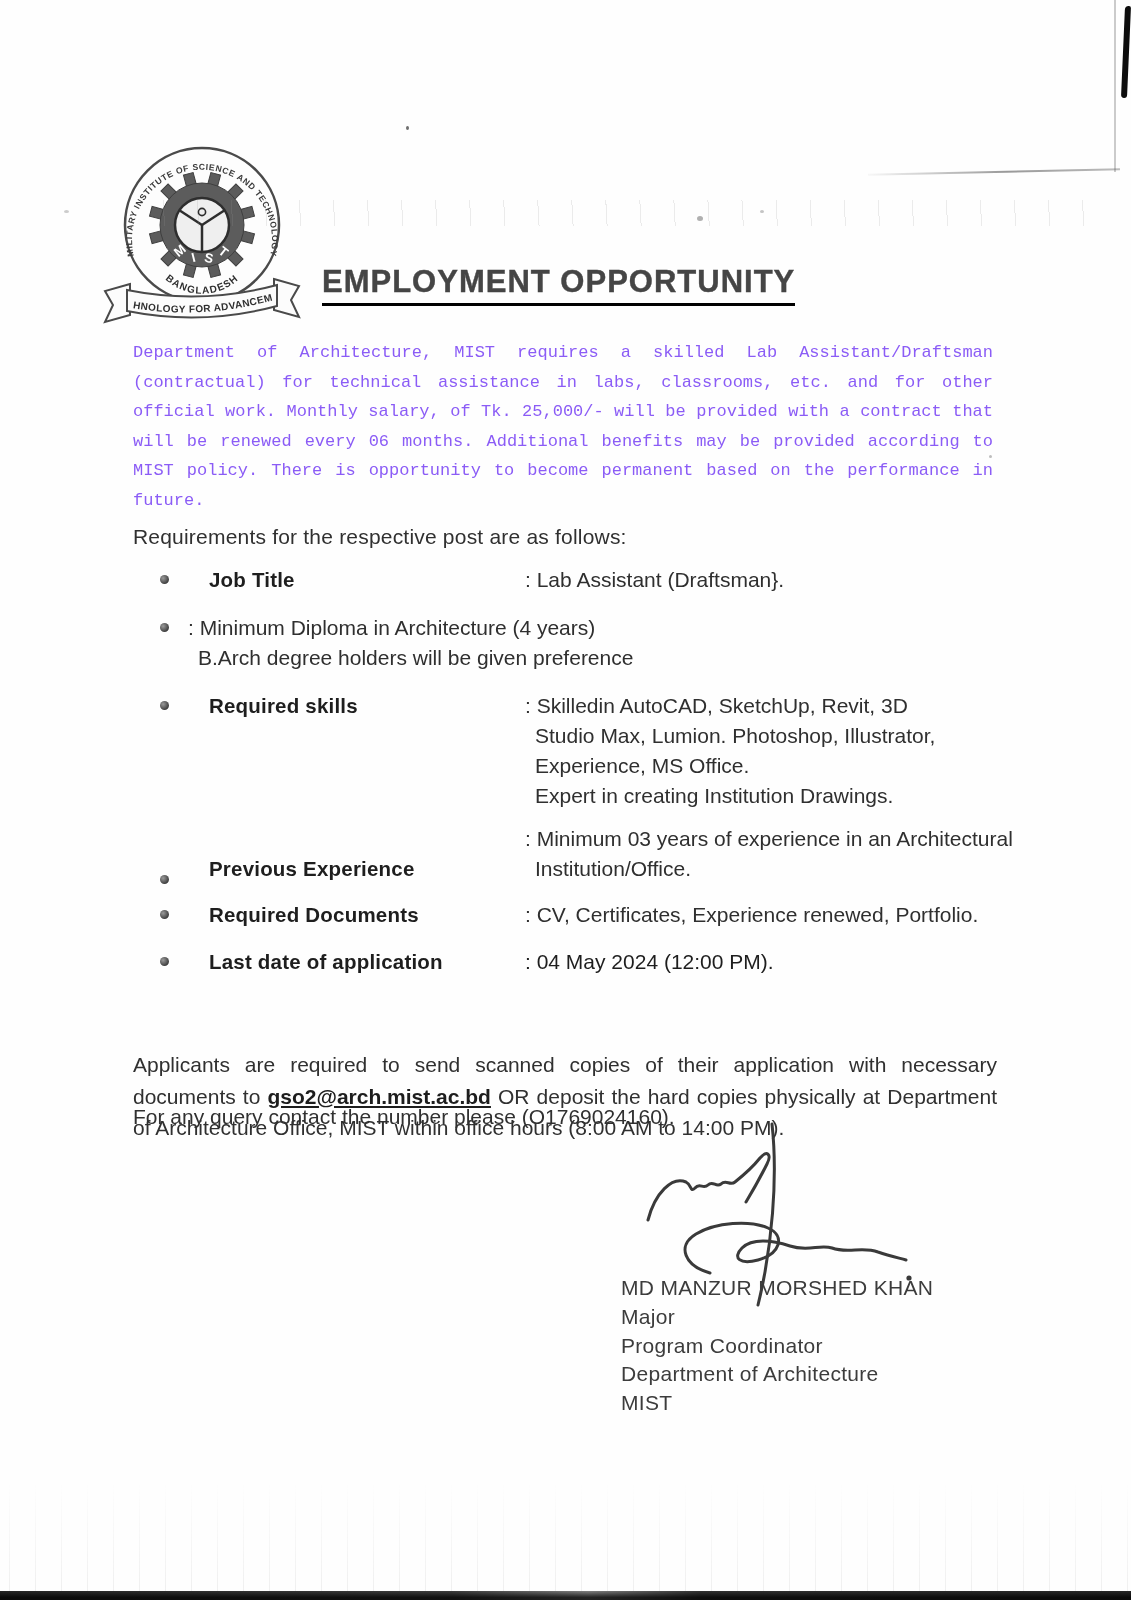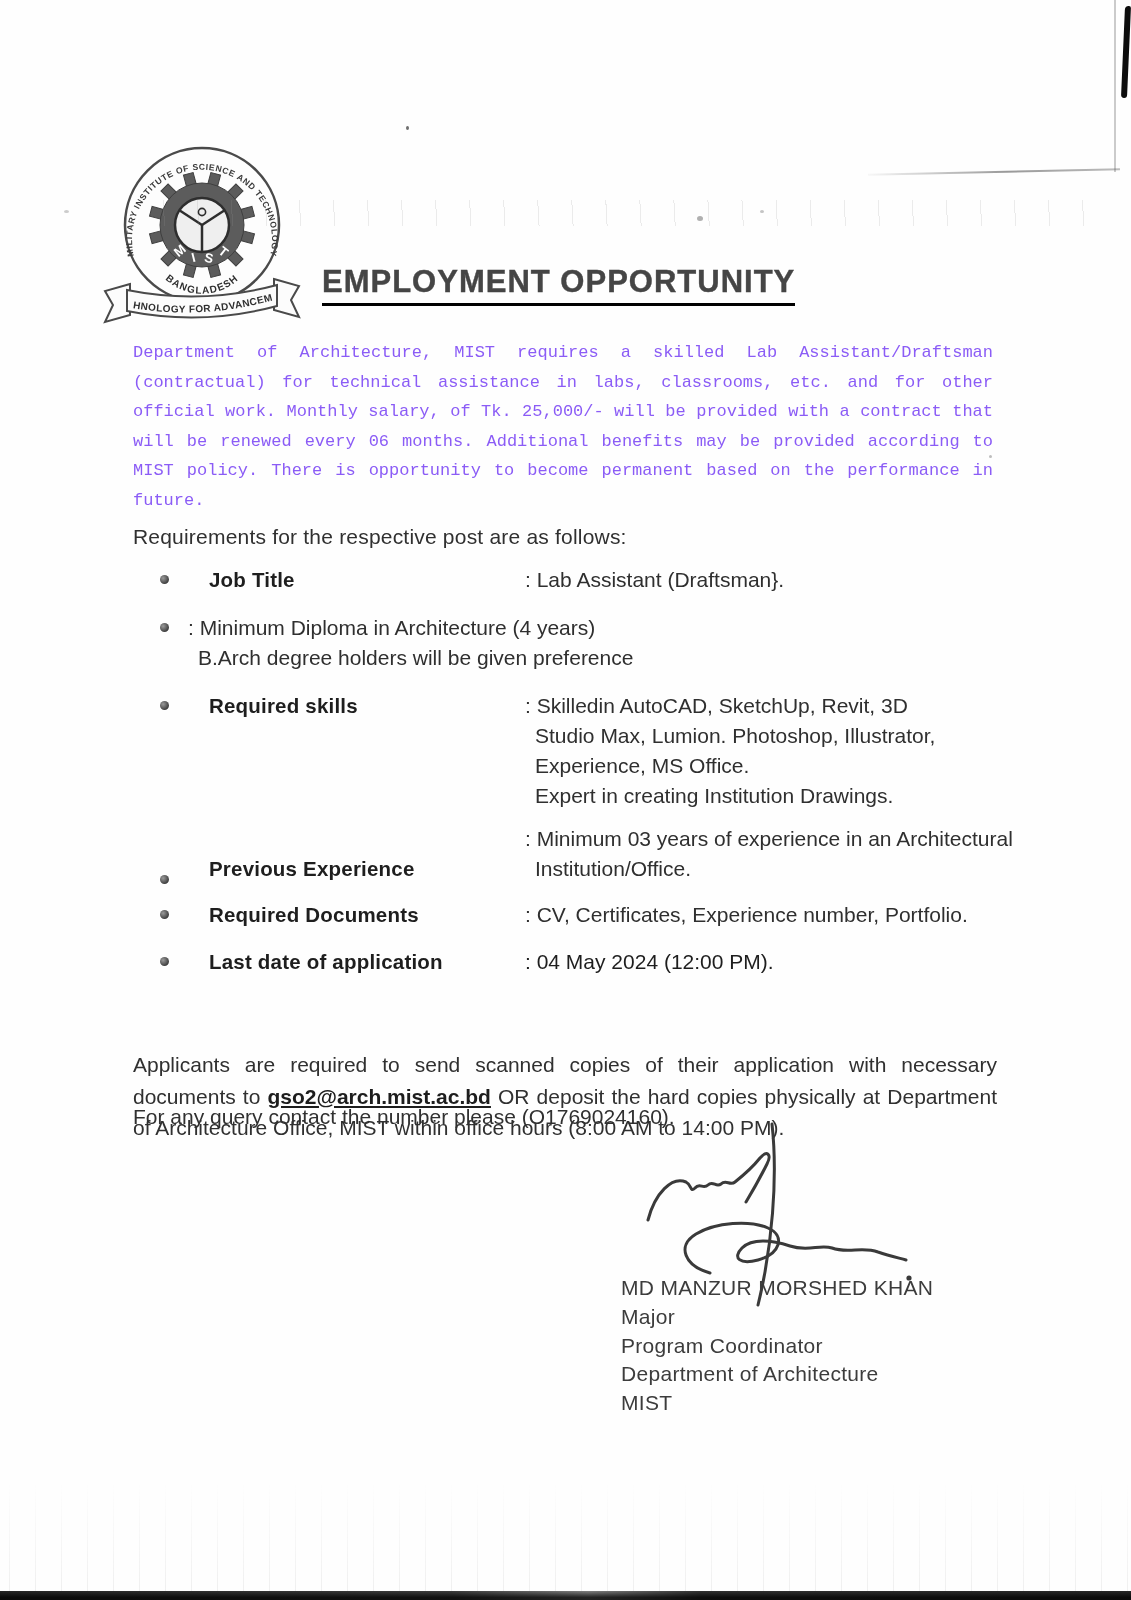--- a/index.html
+++ b/index.html
@@ -208,21 +208,21 @@
       <div class="req-value">
         <div>: Minimum 03 years of experience in an Architectural</div>
         <div class="cont">Institution/Office.</div>
       </div>
     </div>
 
     <div class="req-row mb5">
       <span class="bullet"></span>
       <div class="req-label">Required Documents</div>
       <div class="req-value">
-        <div>: CV, Certificates, Experience number, Portfolio.</div>
+        <div>: CV, Certificates, Experience renewed, Portfolio.</div>
       </div>
     </div>
 
     <div class="req-row">
       <span class="bullet"></span>
       <div class="req-label">Last date of application</div>
       <div class="req-value bold-val">
         <div>:  04 May 2024 (12:00 PM).</div>
       </div>
     </div>

